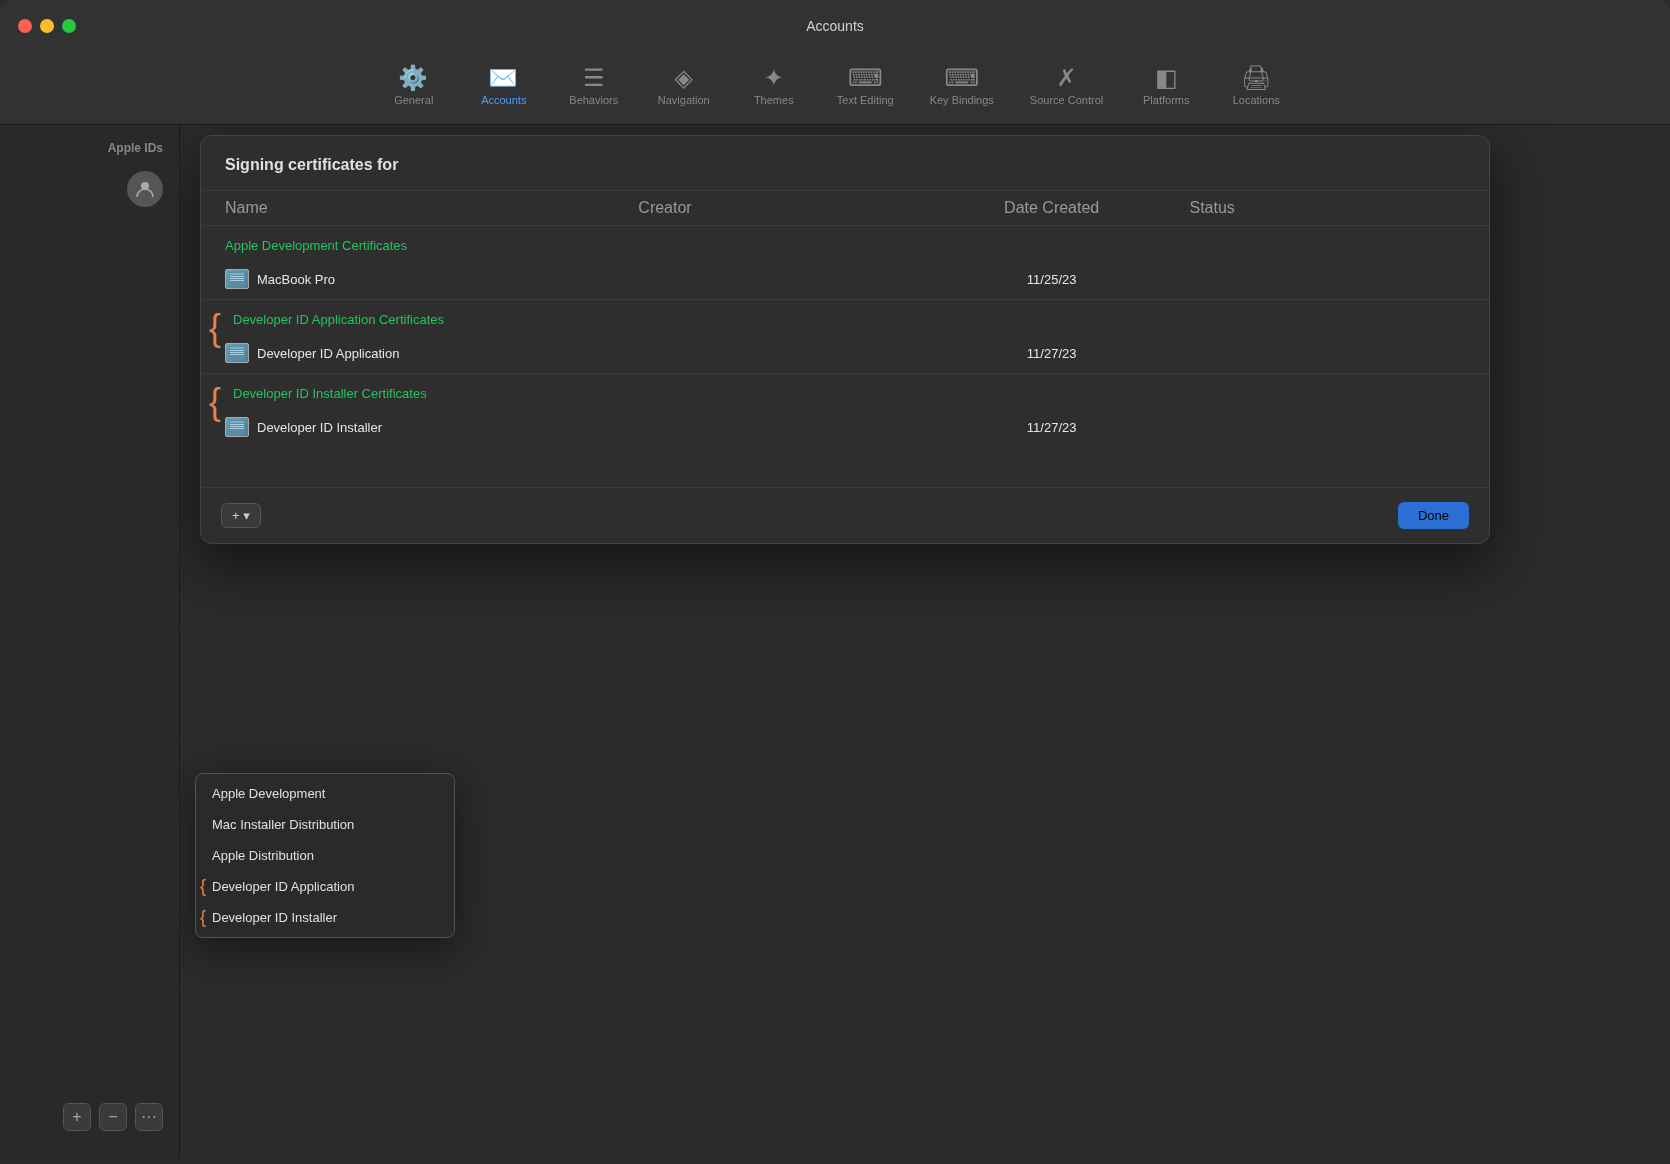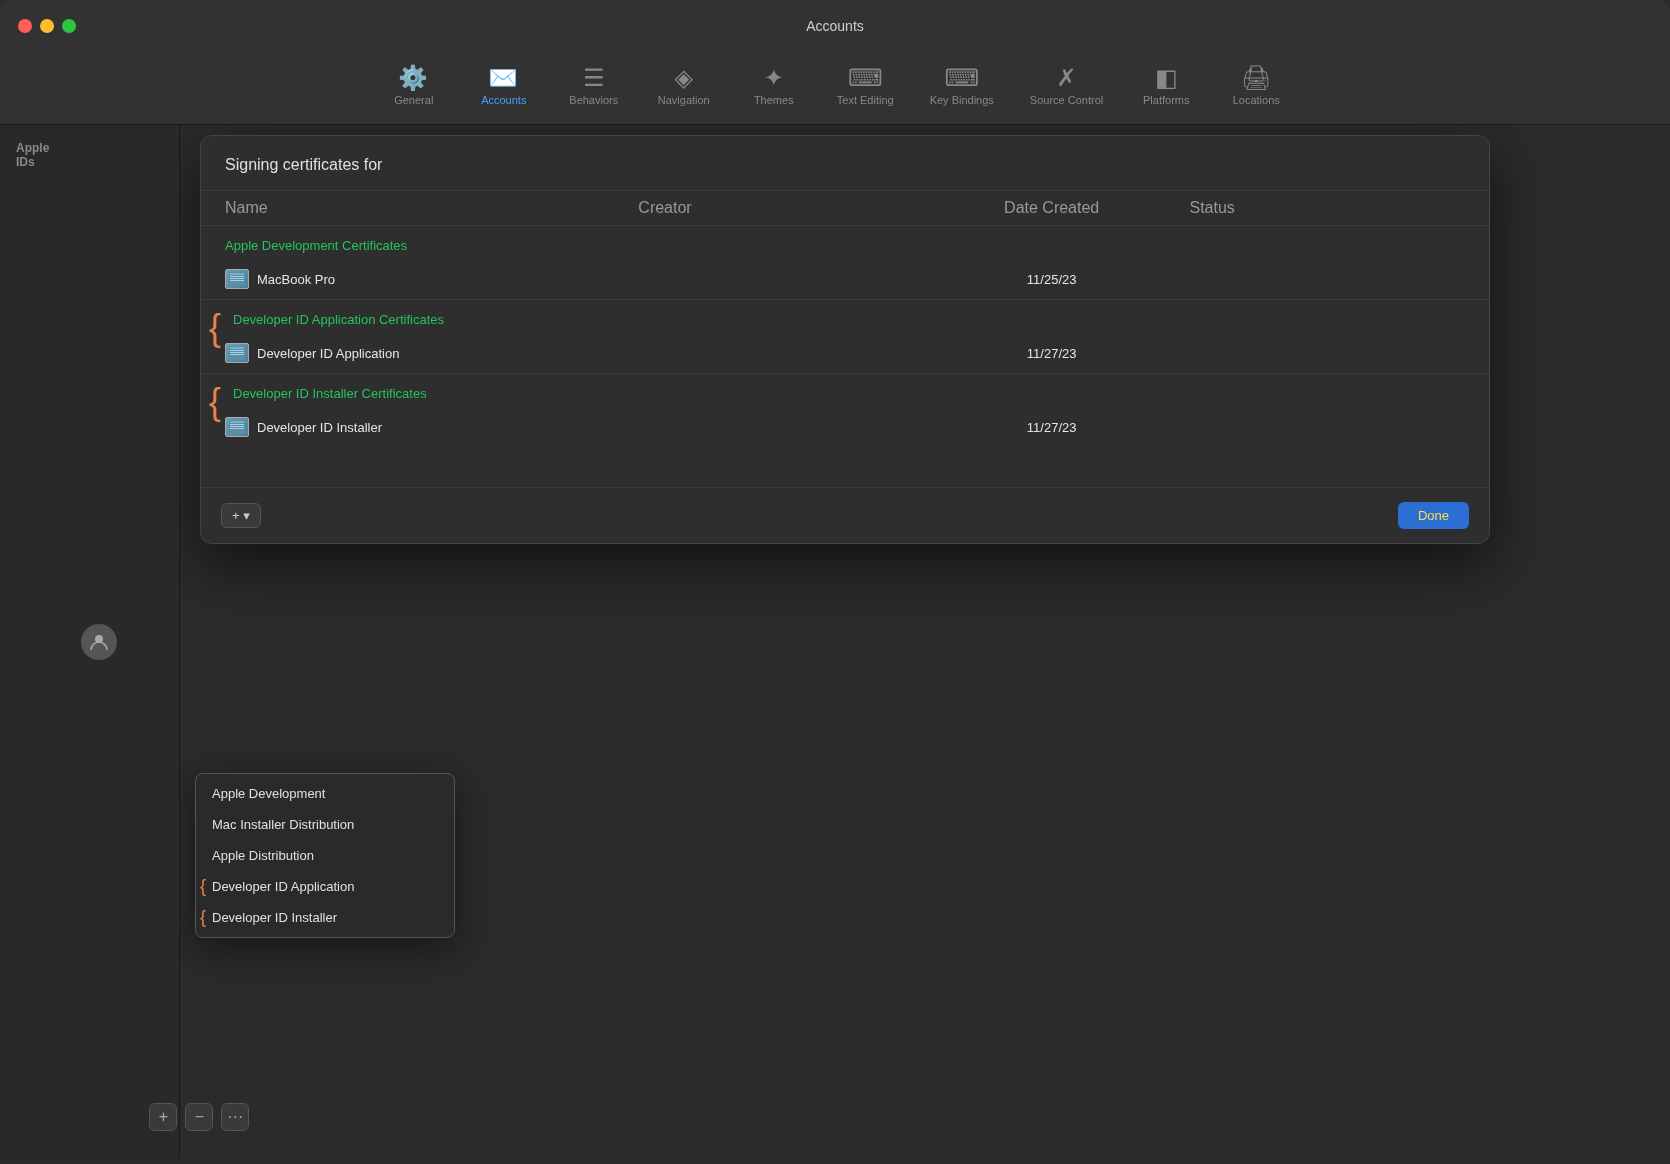--- a/index.html
+++ b/index.html
@@ -103,21 +103,22 @@
       position: relative;
     }
 
     
     .sidebar {
       width: 180px;
       background: #292929;
       border-right: 1px solid #1a1a1a;
       padding: 16px 0;
       display: flex;
-      flex-direction: row;
+      flex-direction: column;
+      align-items: flex-end;
     }
 
     .sidebar-header {
       color: #888;
       font-size: 12px;
       font-weight: 600;
       padding: 0 16px 8px;
     }
 
     .sidebar-account {
@@ -184,21 +185,21 @@
     }
 
     .sheet-header {
       padding: 20px 24px 16px;
       border-bottom: 1px solid #3a3a3a;
     }
 
     .sheet-title {
       color: #e0e0e0;
       font-size: 16px;
-      font-weight: 400;
+      font-weight: 700;
     }
 
     .cert-table-header {
       display: flex;
       padding: 8px 24px;
       border-bottom: 1px solid #3a3a3a;
       color: #999;
       font-size: 16px;
       font-weight: 500;
     }
@@ -279,21 +280,21 @@
       cursor: pointer;
       display: flex;
       align-items: center;
       gap: 4px;
     }
 
     .done-btn {
       background: #2c6fd4;
       border: none;
       border-radius: 6px;
-      color: #fde047;
+      color: #000000;
       padding: 6px 20px;
       font-size: 13px;
       font-weight: 500;
       cursor: pointer;
     }
 
     
     .dropdown-menu {
       position: absolute;
       top: 720px;

